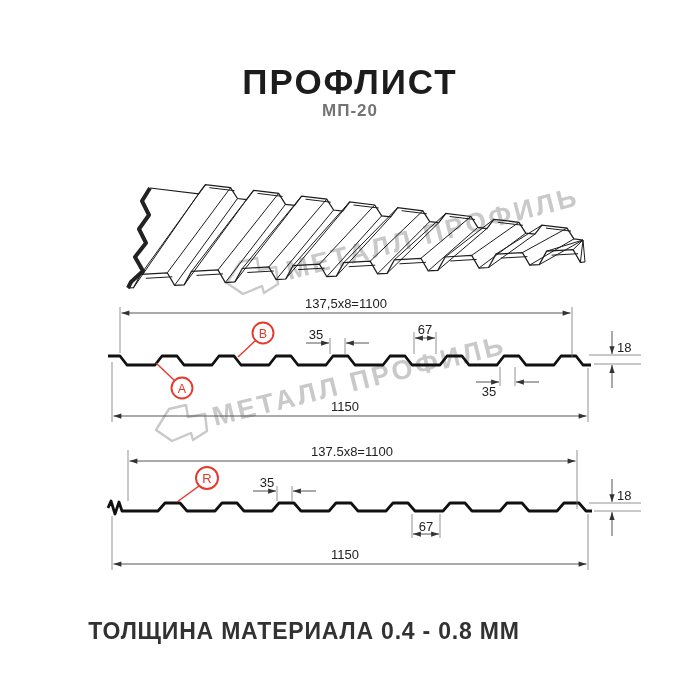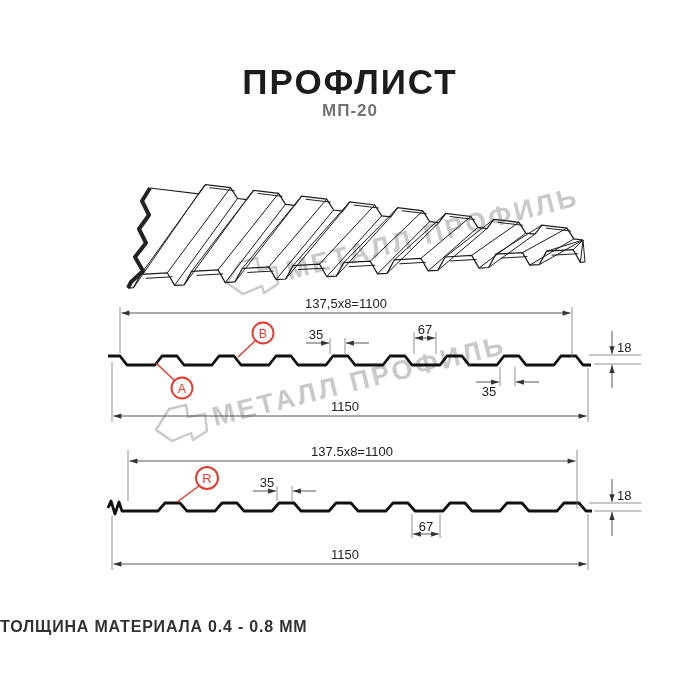--- a/index.html
+++ b/index.html
@@ -2,22 +2,22 @@
 <html><head>
 <meta charset="utf-8">
 <style>
   html,body{margin:0;padding:0;background:#fff;}
   .page{position:relative;width:700px;height:700px;background:#fff;overflow:hidden;
         font-family:"Liberation Sans",sans-serif;}
   .title{position:absolute;top:62px;left:0;width:700px;text-align:center;
          font-size:35px;font-weight:bold;letter-spacing:2px;color:#1c1c1c;}
   .subtitle{position:absolute;top:101px;left:0;width:700px;text-align:center;
          font-size:17px;font-weight:bold;letter-spacing:1px;color:#737373;}
-  .caption{position:absolute;top:618px;left:0;width:608px;
-         font-size:16px;font-weight:bold;letter-spacing:0.8px;color:#323232;}
+  .caption{position:absolute;top:618px;left:0;width:608px;text-align:center;
+         font-size:23px;font-weight:bold;letter-spacing:0.8px;color:#323232;}
   svg{position:absolute;left:0;top:0;}
   .sil{fill:none;stroke:#1d1d1d;stroke-width:1.25;}
   .thin{stroke:#1d1d1d;stroke-width:1;}
   .prof{fill:none;stroke:#111;stroke-width:2.8;stroke-linejoin:round;}
   .dl{stroke:#555;stroke-width:1;}
   .xl{stroke:#777;stroke-width:0.8;}
   .dim{font-family:"Liberation Sans",sans-serif;font-size:13px;fill:#222;}
   .redl{stroke:#e8372a;stroke-width:1.4;fill:none;}
   .redc{fill:none;stroke:#e8372a;stroke-width:1.9;}
   .redt{font-family:"Liberation Sans",sans-serif;font-size:12.5px;fill:#e8372a;}

